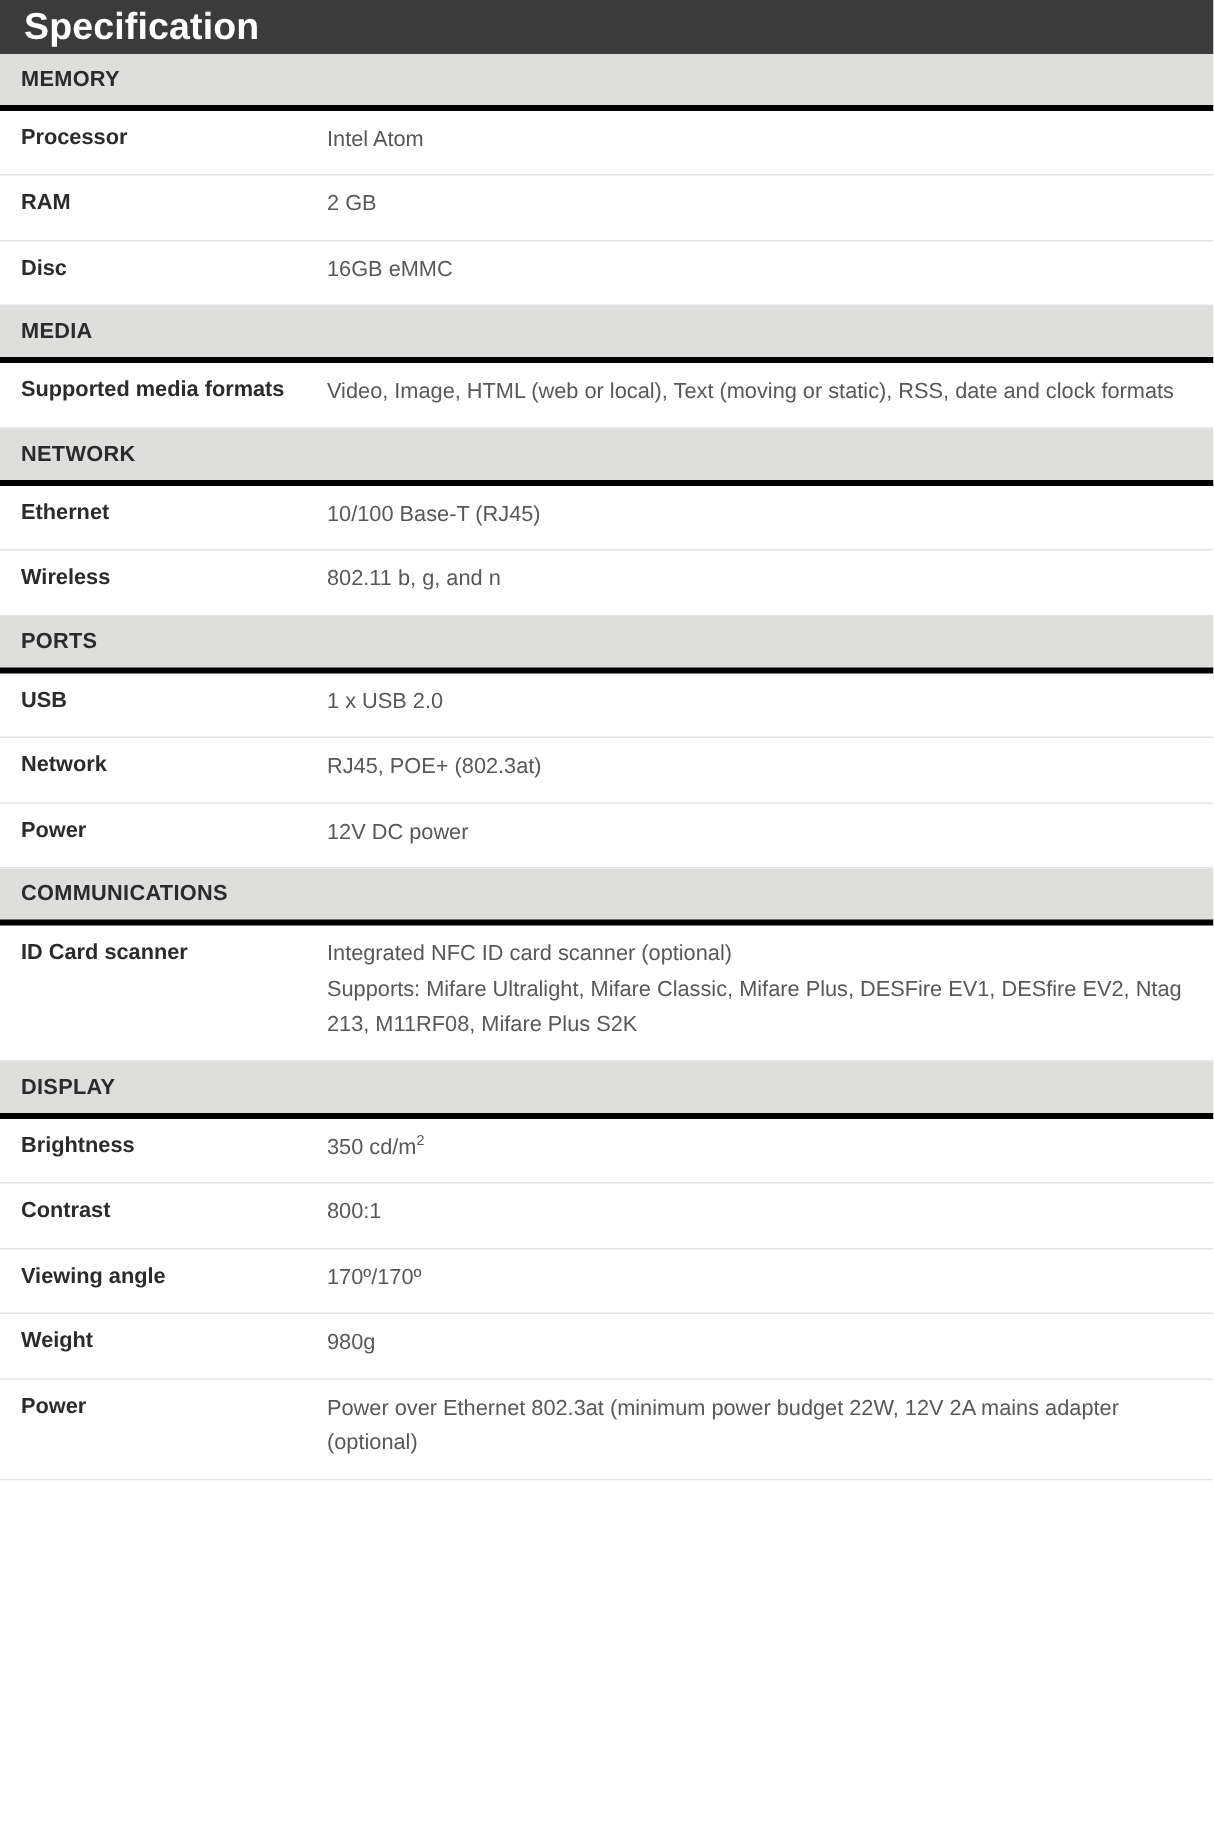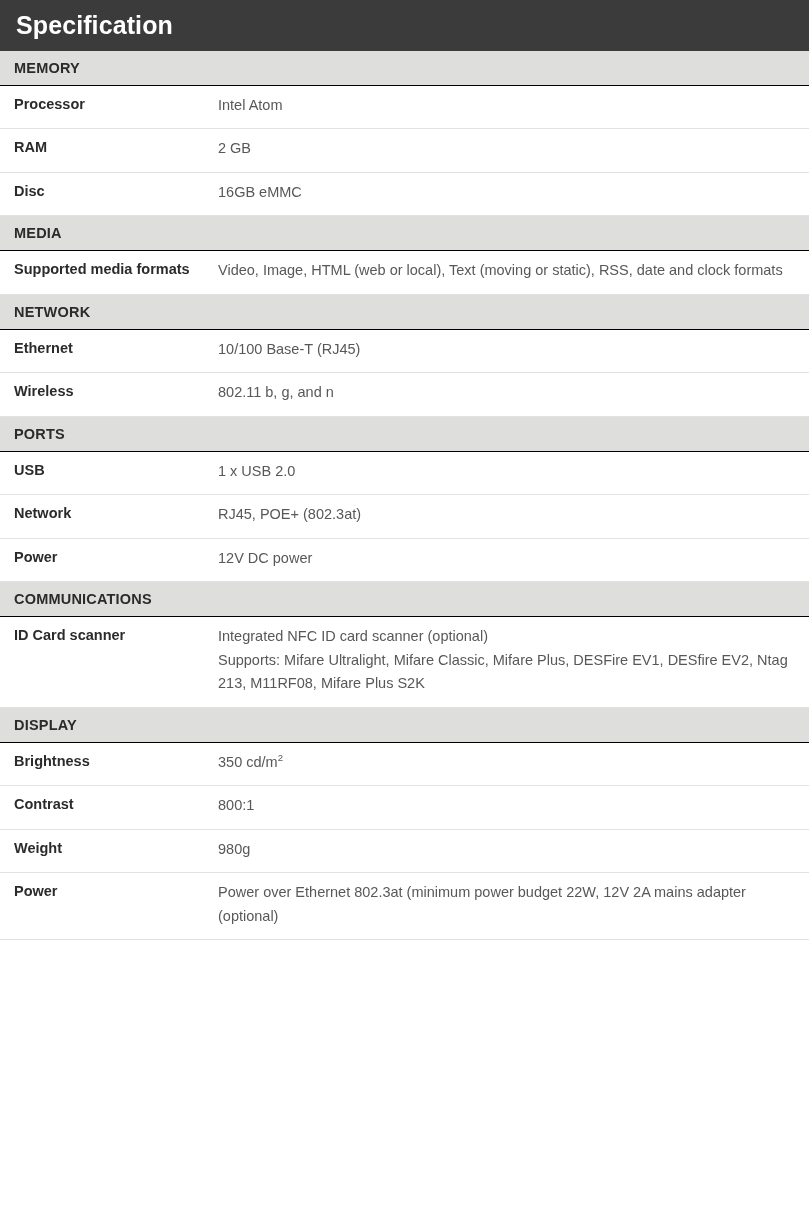--- a/index.html
+++ b/index.html
@@ -13,40 +13,40 @@
     color: #333333;
     -webkit-font-smoothing: antialiased;
   }
   .spec-table {
     width: 809px;
     border-collapse: collapse;
     table-layout: fixed;
   }
   .title-bar {
     background: #3b3b3b;
-    height: 51px;
+    height: 36px;
   }
   .title-bar td {
     padding: 0 0 0 16px;
     vertical-align: middle;
   }
   .title-text {
     color: #ffffff;
     font-size: 25px;
     font-weight: bold;
     letter-spacing: 0.1px;
   }
   tr.section-row td {
     background: #dededd;
     padding: 9px 0 9px 14px;
     font-size: 14.5px;
     font-weight: bold;
     color: #2b2b2b;
     letter-spacing: 0.2px;
-    border-bottom: 1px solid #000000;
+    border-bottom: 4px solid #000000;
   }
   tr.data-row td {
     border-bottom: 1px solid #e2e2e2;
     vertical-align: top;
     padding-top: 8px;
     padding-bottom: 11px;
   }
   td.label-cell {
     width: 210px;
     padding-left: 14px;
@@ -177,20 +177,26 @@
           <span class="value-line"><span>350 cd/m</span><sup>2</sup></span>
         </td>
       </tr>
       <tr class="data-row">
         <td class="label-cell">Contrast</td>
         <td class="value-cell">
           <span class="value-line">800:1</span>
         </td>
       </tr>
       <tr class="data-row">
+        <td class="label-cell">Viewing angle</td>
+        <td class="value-cell">
+          <span class="value-line">170º/170º</span>
+        </td>
+      </tr>
+      <tr class="data-row">
         <td class="label-cell">Weight</td>
         <td class="value-cell">
           <span class="value-line">980g</span>
         </td>
       </tr>
       <tr class="data-row">
         <td class="label-cell">Power</td>
         <td class="value-cell">
           <span class="value-line">Power over Ethernet 802.3at (minimum power budget 22W, 12V 2A mains adapter (optional)</span>
         </td>

